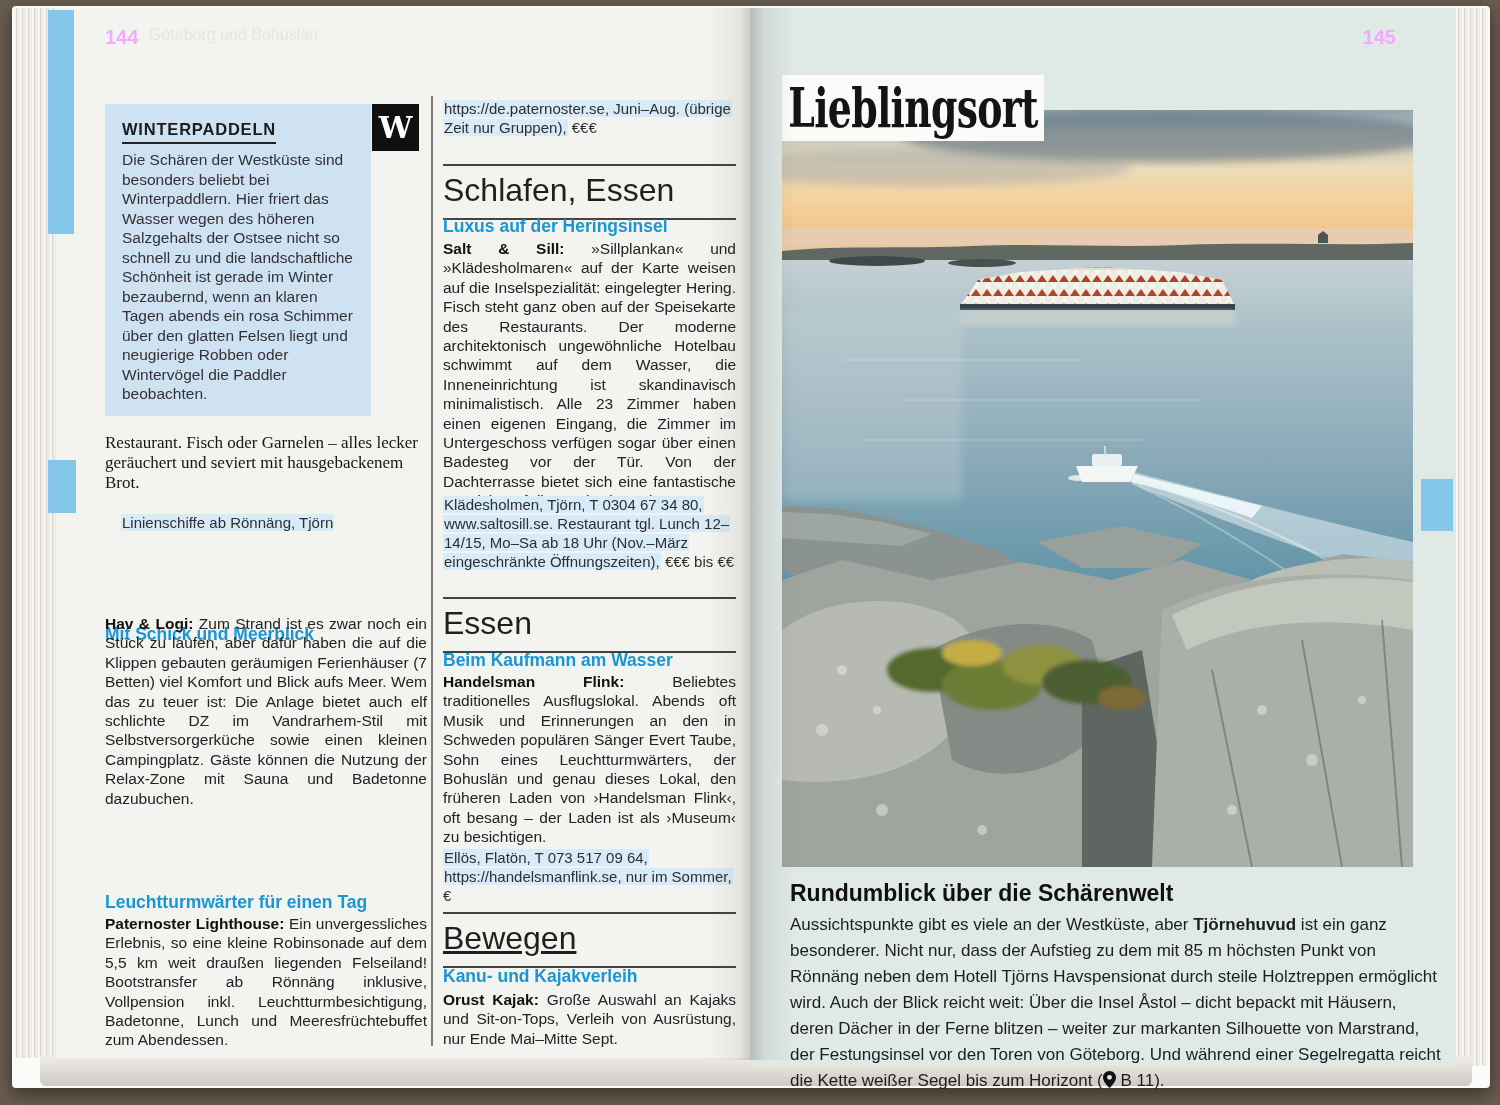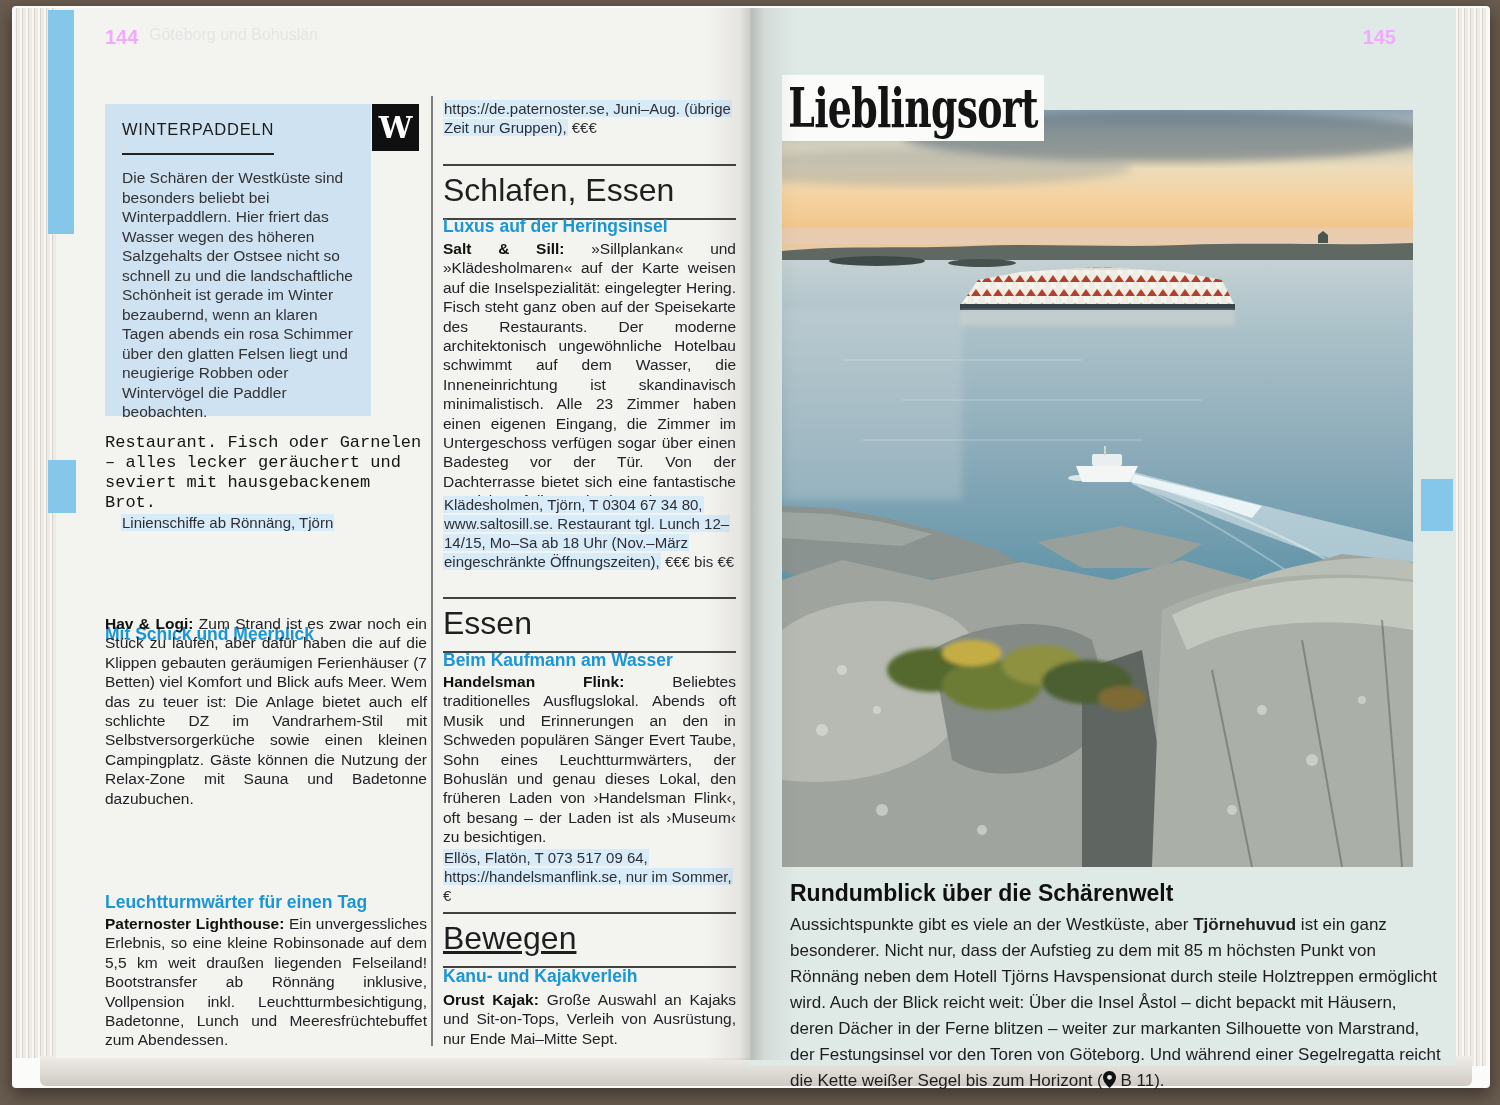--- a/index.html
+++ b/index.html
@@ -12,27 +12,27 @@
   .edges{background:repeating-linear-gradient(90deg,#f7f6f3 0 2px,#d7d3cc 2px 3px,#edebe6 3px 6px);}
   .edges-bottom{background:linear-gradient(#efede9,#cfcac2);border-radius:0 0 6px 6px;}
   .page-left{background:#f3f3f0;}
   .page-right{background:#dfe9e6;}
   .gutter{background:linear-gradient(90deg,rgba(0,0,0,0) 0%,rgba(70,60,50,.08) 36%,
           rgba(52,44,36,.22) 50%,rgba(70,60,50,.08) 64%,rgba(0,0,0,0) 100%);z-index:6;pointer-events:none;}
   .tab{background:#84c7ea;z-index:7;}
   .pgnum{font-size:20px;font-weight:700;color:#f0abfc;}
   .runhead{font-size:16px;color:#e5e5e5;}
   .infobox{background:#cfe2f1;padding:16px 17px 0 17px;box-sizing:border-box;}
-  .infobox-title{display:inline-block;font-weight:400;font-size:16.5px;letter-spacing:.8px;
-                 color:#1c1c1c;border-bottom:2px solid #222;padding-bottom:14px;margin-bottom:13px;}
+  .infobox-title{display:inline-block;font-weight:700;font-size:16.5px;letter-spacing:.8px;
+                 color:#1c1c1c;border-bottom:2px solid #222;padding-bottom:3px;margin-bottom:6px;}
   .boxbody{font-size:15.5px;line-height:19.5px;color:#323236;}
   .badge{background:#101010;color:#fff;font-family:"DejaVu Serif",serif;font-weight:700;
          font-size:30px;display:flex;align-items:center;justify-content:center;}
   .vrule{background:#55555a;opacity:.75;}
-  .serifintro{font-family:Liberation Mono, monospace;font-size:17px;line-height:20px;color:#151515;}
+  .serifintro{font-family:Liberation Serif, serif;font-size:17px;line-height:20px;color:#151515;}
   .info{font-size:15px;line-height:19px;color:#2e2e32;}
   .hl{background:#d8ebf8;box-decoration-break:clone;-webkit-box-decoration-break:clone;padding:0 1px;}
   .section{font-size:32px;color:#1f1f1f;border-top:2px solid #424242;border-bottom:2px solid #424242;
            padding:7px 0 10px 0;line-height:1.1;}
   .bluehead{font-size:17.5px;font-weight:700;color:#1a96d4;}
   .body{font-size:15.5px;line-height:19.4px;color:#222226;text-align:justify;margin:0;}
   .body b{color:#111;}
   .titlebox{background:#fbfcfa;z-index:3;}
   .maintitle{font-family:"DejaVu Serif",serif;font-weight:700;font-size:54px;color:#141414;
              white-space:nowrap;transform:scaleX(.70);transform-origin:0 50%;line-height:66px;

